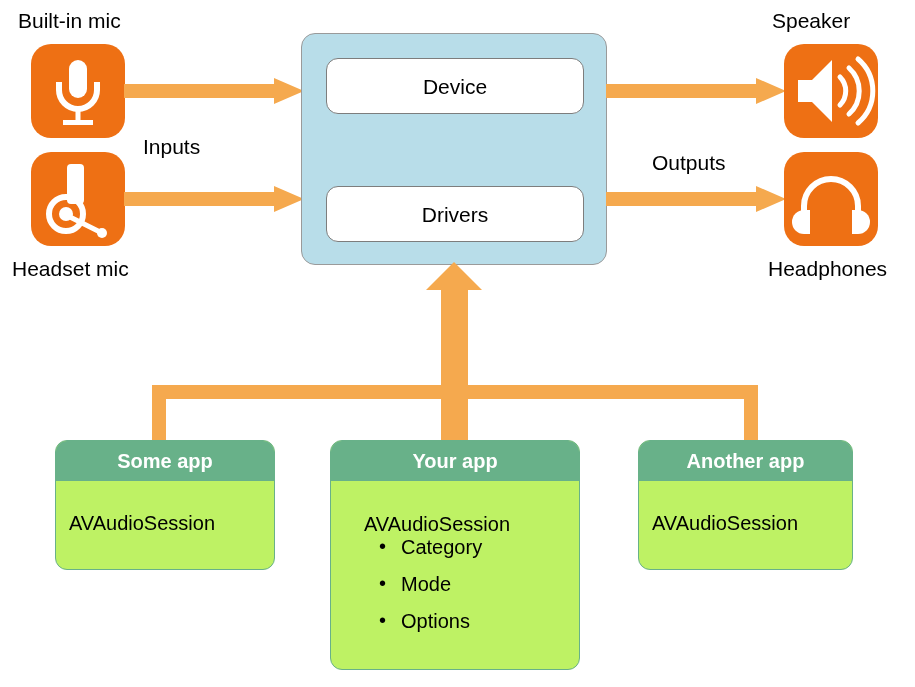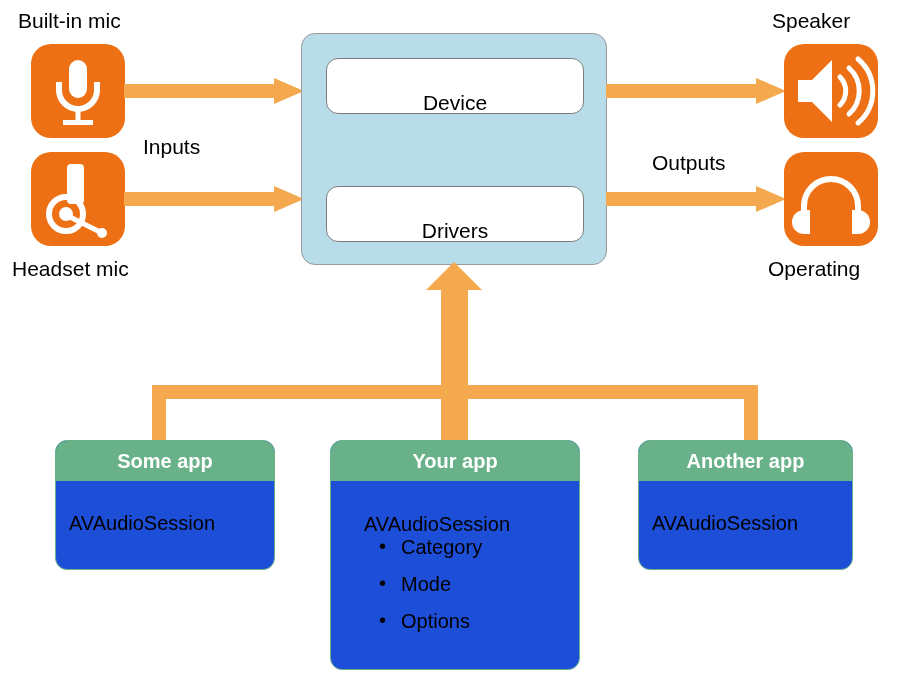--- a/index.html
+++ b/index.html
@@ -55,37 +55,37 @@
   .stack-row {
     position: absolute;
     left: 24px;
     width: 258px;
     height: 56px;
     background: #ffffff;
     border: 1px solid #7d7d7d;
     border-radius: 12px;
     box-sizing: border-box;
     display: flex;
-    align-items: flex-end;
+    align-items: center;
     justify-content: center;
   }
   .stack-row span {
     font-size: 21px;
     color: #000000;
     line-height: 1;
   }
 
   
   .bus { background: #f5a94e; }
 
   
   .app-card {
     border: 1px solid #68b189;
     border-radius: 12px;
-    background: #1d4ed8;
+    background: #bef264;
     box-sizing: border-box;
     overflow: hidden;
   }
   .app-head {
     background: #68b189;
     color: #ffffff;
     font-size: 20px;
     font-weight: bold;
     height: 40px;
     display: flex;
@@ -214,21 +214,21 @@
   <div class="abs tile" style="left:784px; top:152px;">
     <span>
       <svg width="94" height="94" viewBox="0 0 94 94">
         <path d="M20 62 v-8 a27 27 0 0 1 54 0 v8" fill="none" stroke="#ffffff" stroke-width="6" stroke-linecap="butt"></path>
         <path d="M26 58 h-6 a12 12 0 0 0 0 24 h6 z" fill="#ffffff"></path>
         <path d="M68 58 h6 a12 12 0 0 1 0 24 h-6 z" fill="#ffffff"></path>
       </svg>
     </span>
   </div>
 
-  <div class="abs label" style="left:768px; top:258px;">Operating</div>
+  <div class="abs label" style="left:768px; top:258px;">Headphones</div>
 
   <div class="abs" style="left:426px; top:262px; width:56px; height:28px;">
     <svg width="56" height="28" viewBox="0 0 56 28">
       <polygon points="28,0 56,28 0,28" fill="#f5a94e"></polygon>
     </svg>
   </div>
 
   <div class="abs bus" style="left:441px; top:286px; width:27px; height:154px;"></div>
 
   <div class="abs bus" style="left:152px; top:385px; width:606px; height:14px;"></div>

